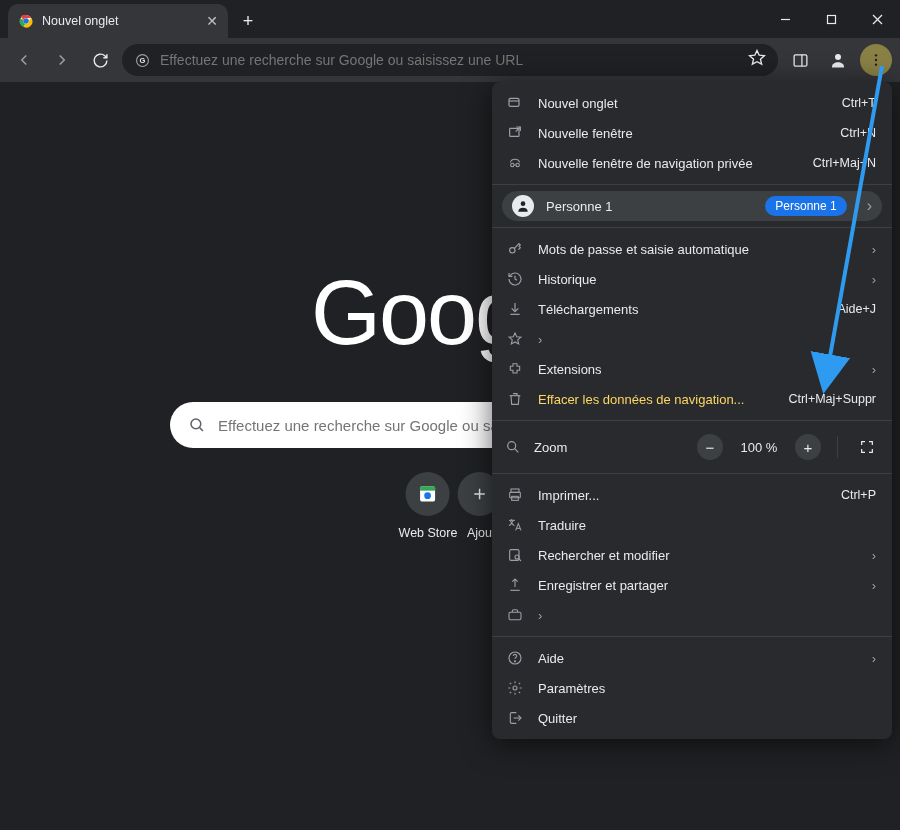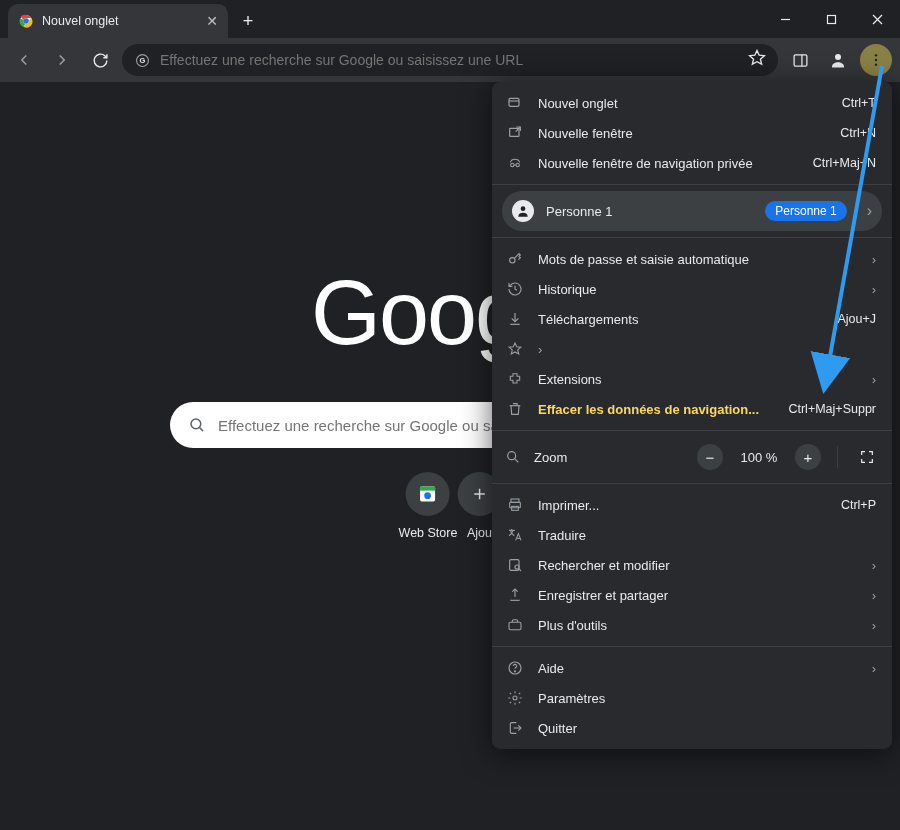--- a/index.html
+++ b/index.html
@@ -38,23 +38,23 @@
   .shortcut .lbl { font-size: 12.5px; color: #e8eaed; }
 
   
   .menu { position: absolute; right: 8px; top: 82px; width: 400px; background: #292a2d; border-radius: 8px; box-shadow: 0 4px 30px rgba(0,0,0,.6); padding: 6px 0; }
   .menu-item { display: flex; align-items: center; height: 30px; padding: 0 16px 0 14px; font-size: 13px; color: #e8eaed; gap: 14px; }
   .menu-item .mi-icon { width: 18px; display: flex; align-items: center; justify-content: center; color: #9aa0a6; }
   .mi-icon svg { width:16px; height:16px; }
   .menu-item .mi-label { flex: 1; }
   .menu-item .mi-shortcut { font-size: 12.5px; color: #e8eaed; }
   .menu-item .mi-chev { color: #9aa0a6; }
-  .menu-item.highlight .mi-label { color: #fdd663; font-weight: bold; }
+  .menu-item.highlight .mi-label { color: #fdd663; }
   .menu-sep { height: 1px; background: #3c4043; margin: 6px 0; }
-  .menu-profile { margin: 4px 10px; background: #3c4043; border-radius: 20px; height: 40px; display: flex; align-items: center; padding: 0 10px; gap: 12px; }
+  .menu-profile { margin: 4px 10px; background: #3c4043; border-radius: 20px; height: 30px; display: flex; align-items: center; padding: 0 10px; gap: 12px; }
   .menu-profile .avatar { width: 22px; height: 22px; background: #e8eaed; border-radius: 50%; display: flex; align-items: center; justify-content: center; }
   .menu-profile .name { flex: 1; font-size: 13px; color: #e8eaed; }
   .menu-profile .badge { background: #1a73e8; color: #fff; font-size: 12px; padding: 3px 10px; border-radius: 11px; }
   .menu-profile .chev { color: #9aa0a6; margin-left: 8px; }
   .zoom-bar { display: flex; align-items: center; height: 40px; padding: 0 12px; gap: 12px; justify-content: space-between; }
   .zoom-bar .zi { width: 18px; display:flex; align-items:center; justify-content:center; color:#9aa0a6; }
   .zoom-bar .zl { flex: 1; font-size: 13px; }
   .zoom-btn { width: 26px; height: 26px; border-radius: 50%; background: #3c4043; display: flex; align-items: center; justify-content: center; color: #e8eaed; font-size: 15px; }
   .zoom-val { font-size: 13px; width: 48px; text-align: center; }
   .zoom-sep { width: 1px; height: 22px; background: #3c4043; margin: 0 4px; }
@@ -256,21 +256,21 @@
   </div>
   <div class="menu-item">
     <span class="mi-icon">
         <svg viewBox="0 0 24 24" fill="none" stroke="currentColor" stroke-width="1.8">
           <path d="M12 3v12"></path>
           <path d="M7 11l5 5 5-5"></path>
           <path d="M5 20h14"></path>
         </svg>
       </span>
     <span class="mi-label">Téléchargements</span>
-    <span class="mi-shortcut">Ajou+J</span>
+    <span class="mi-shortcut">Aide+J</span>
   </div>
   <div class="menu-item">
     <span class="mi-icon">
         <svg viewBox="0 0 24 24" fill="none" stroke="currentColor" stroke-width="1.6">
           <path d="M12 3l2.6 5.7 6.2.5-4.7 4.2 1.5 6.1L12 16.4 6.4 19.5l1.5-6.1L3.2 9.2l6.2-.5z"></path>
         </svg>
       </span>
     <span class="mi-chev">›</span>
   </div>
   <div class="menu-item">
@@ -364,21 +364,20 @@
     <span class="mi-label">Enregistrer et partager</span>
     <span class="mi-chev">›</span>
   </div>
   <div class="menu-item">
     <span class="mi-icon">
         <svg viewBox="0 0 24 24" fill="none" stroke="currentColor" stroke-width="1.6">
           <rect x="3" y="8" width="18" height="11" rx="2"></rect>
           <path d="M8 8V6a2 2 0 0 1 2-2h4a2 2 0 0 1 2 2v2"></path>
         </svg>
       </span>
-    <span class="mi-label">Plus d'outils</span>
     <span class="mi-chev">›</span>
   </div>
   <div class="menu-sep"></div>
 
   <div class="menu-item">
     <span class="mi-icon">
         <svg viewBox="0 0 24 24" fill="none" stroke="currentColor" stroke-width="1.7">
           <circle cx="12" cy="12" r="9"></circle>
           <path d="M9.5 9a2.5 2.5 0 1 1 3.5 2.3c-1 .5-1 1.2-1 2"></path>
           <circle cx="12" cy="17" r="0.8" fill="currentColor"></circle>

